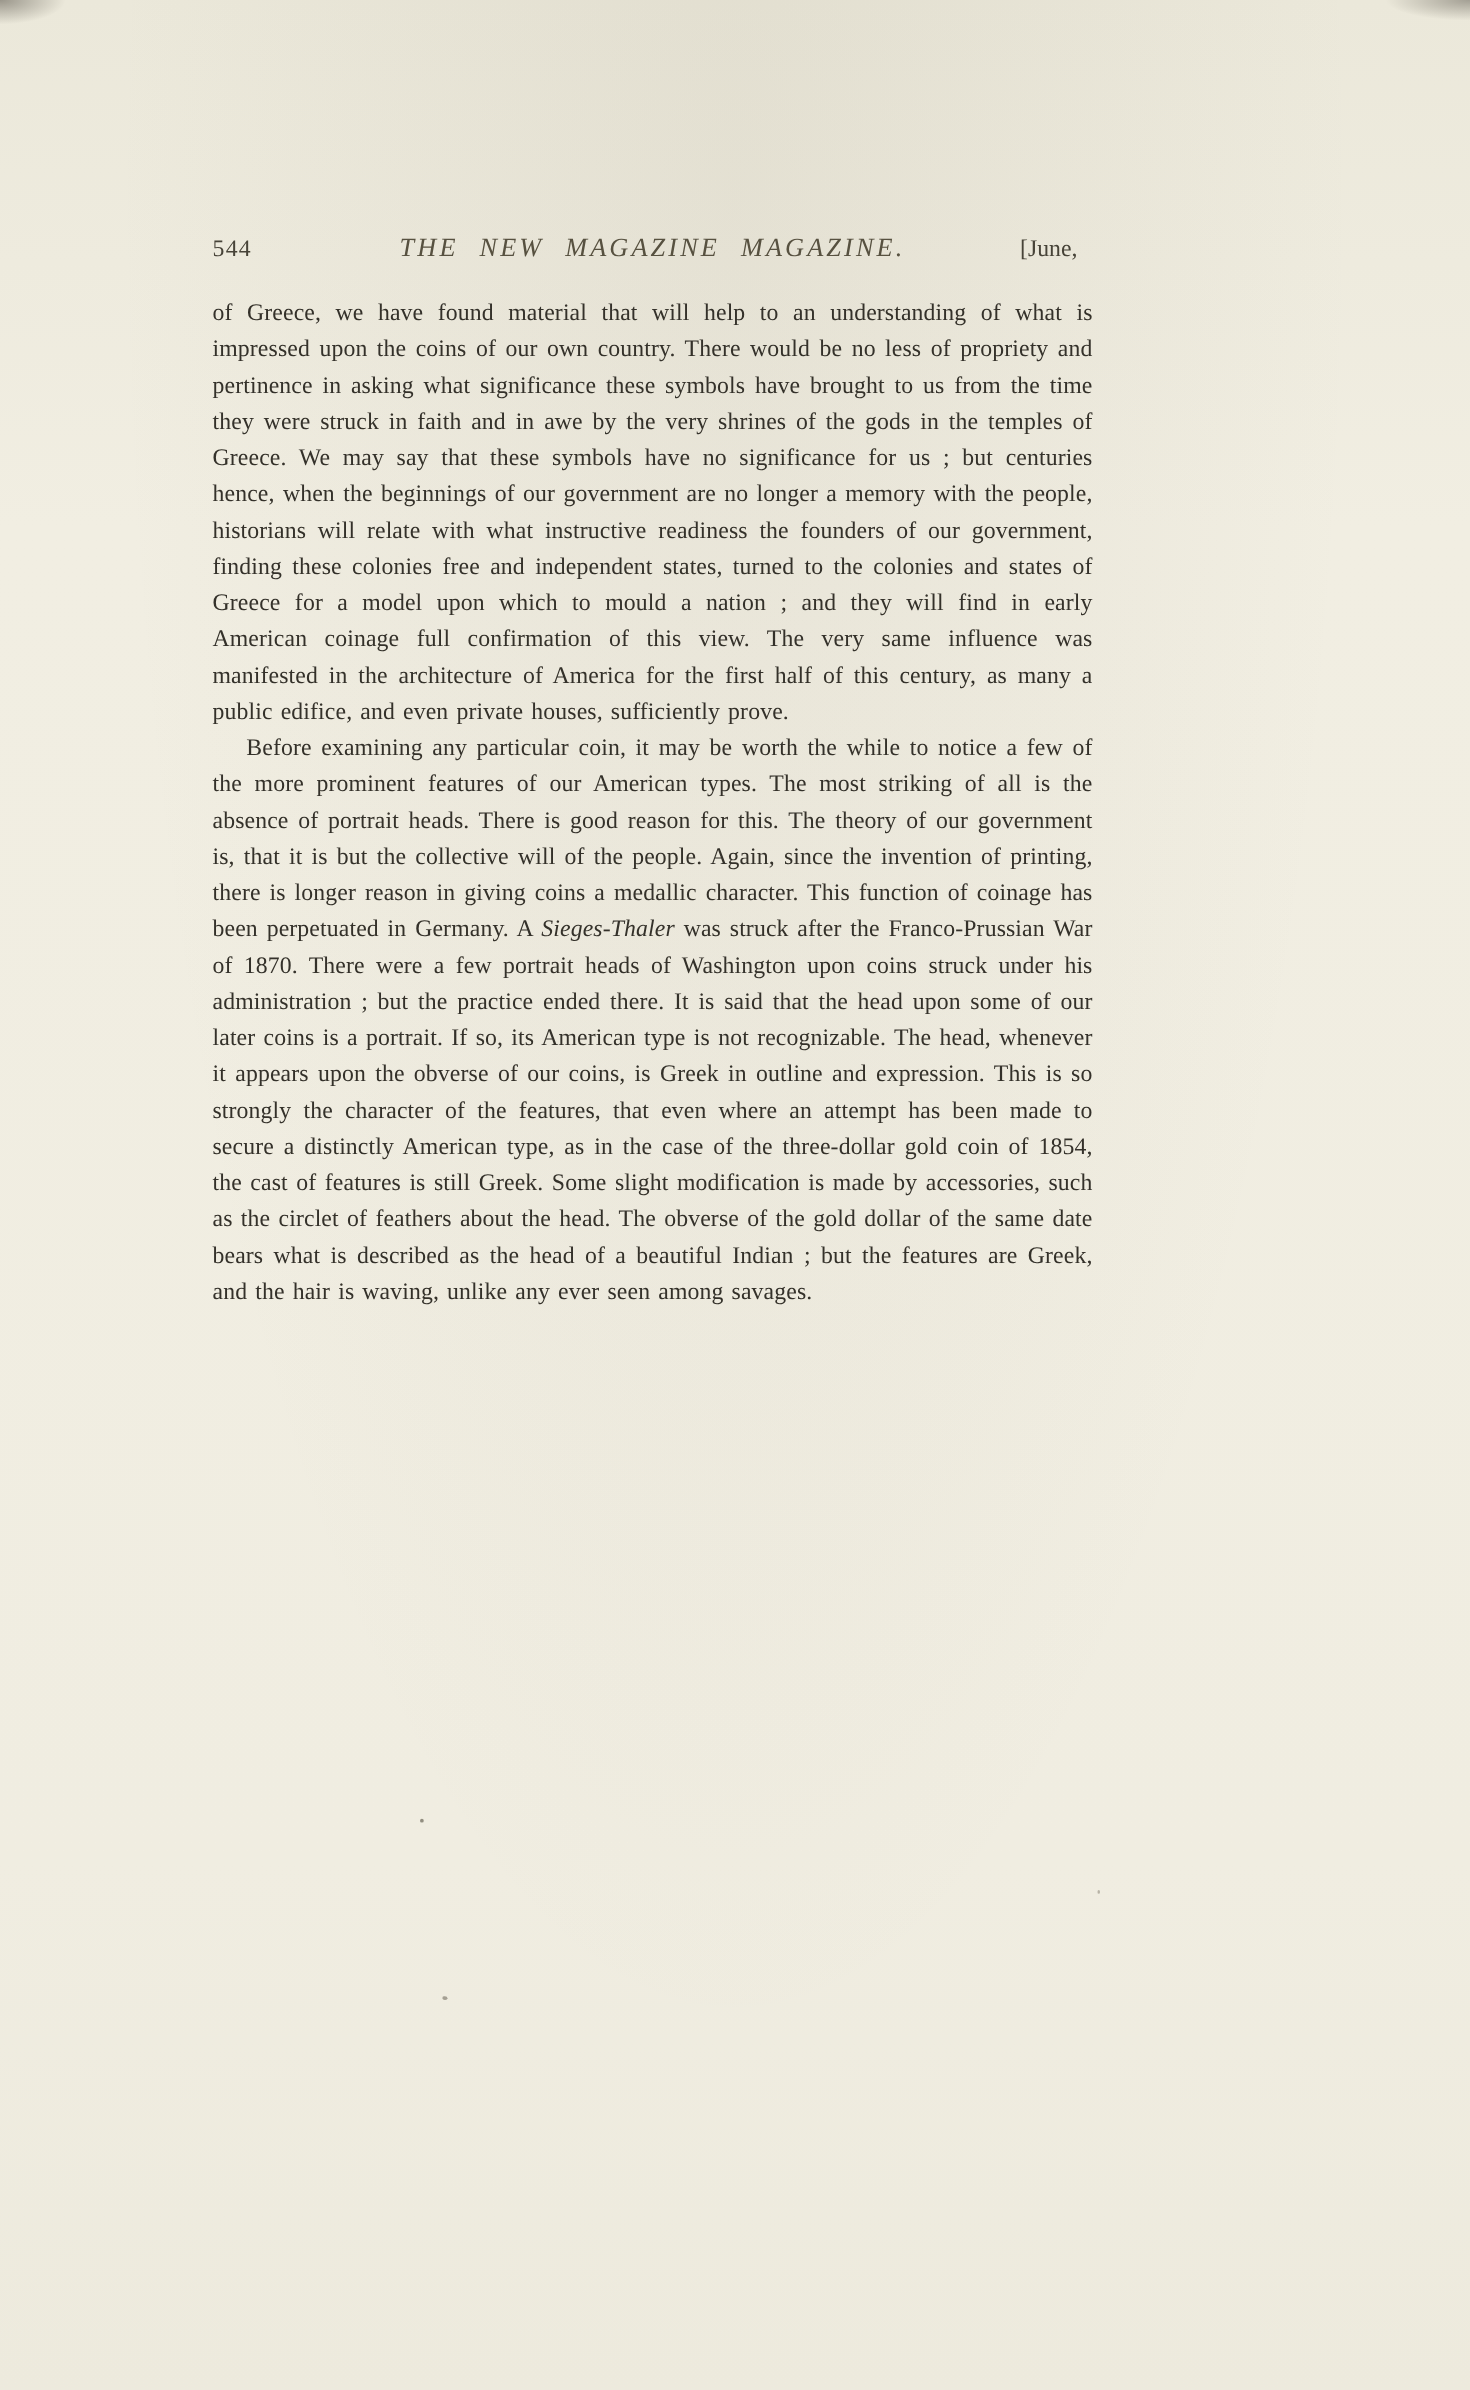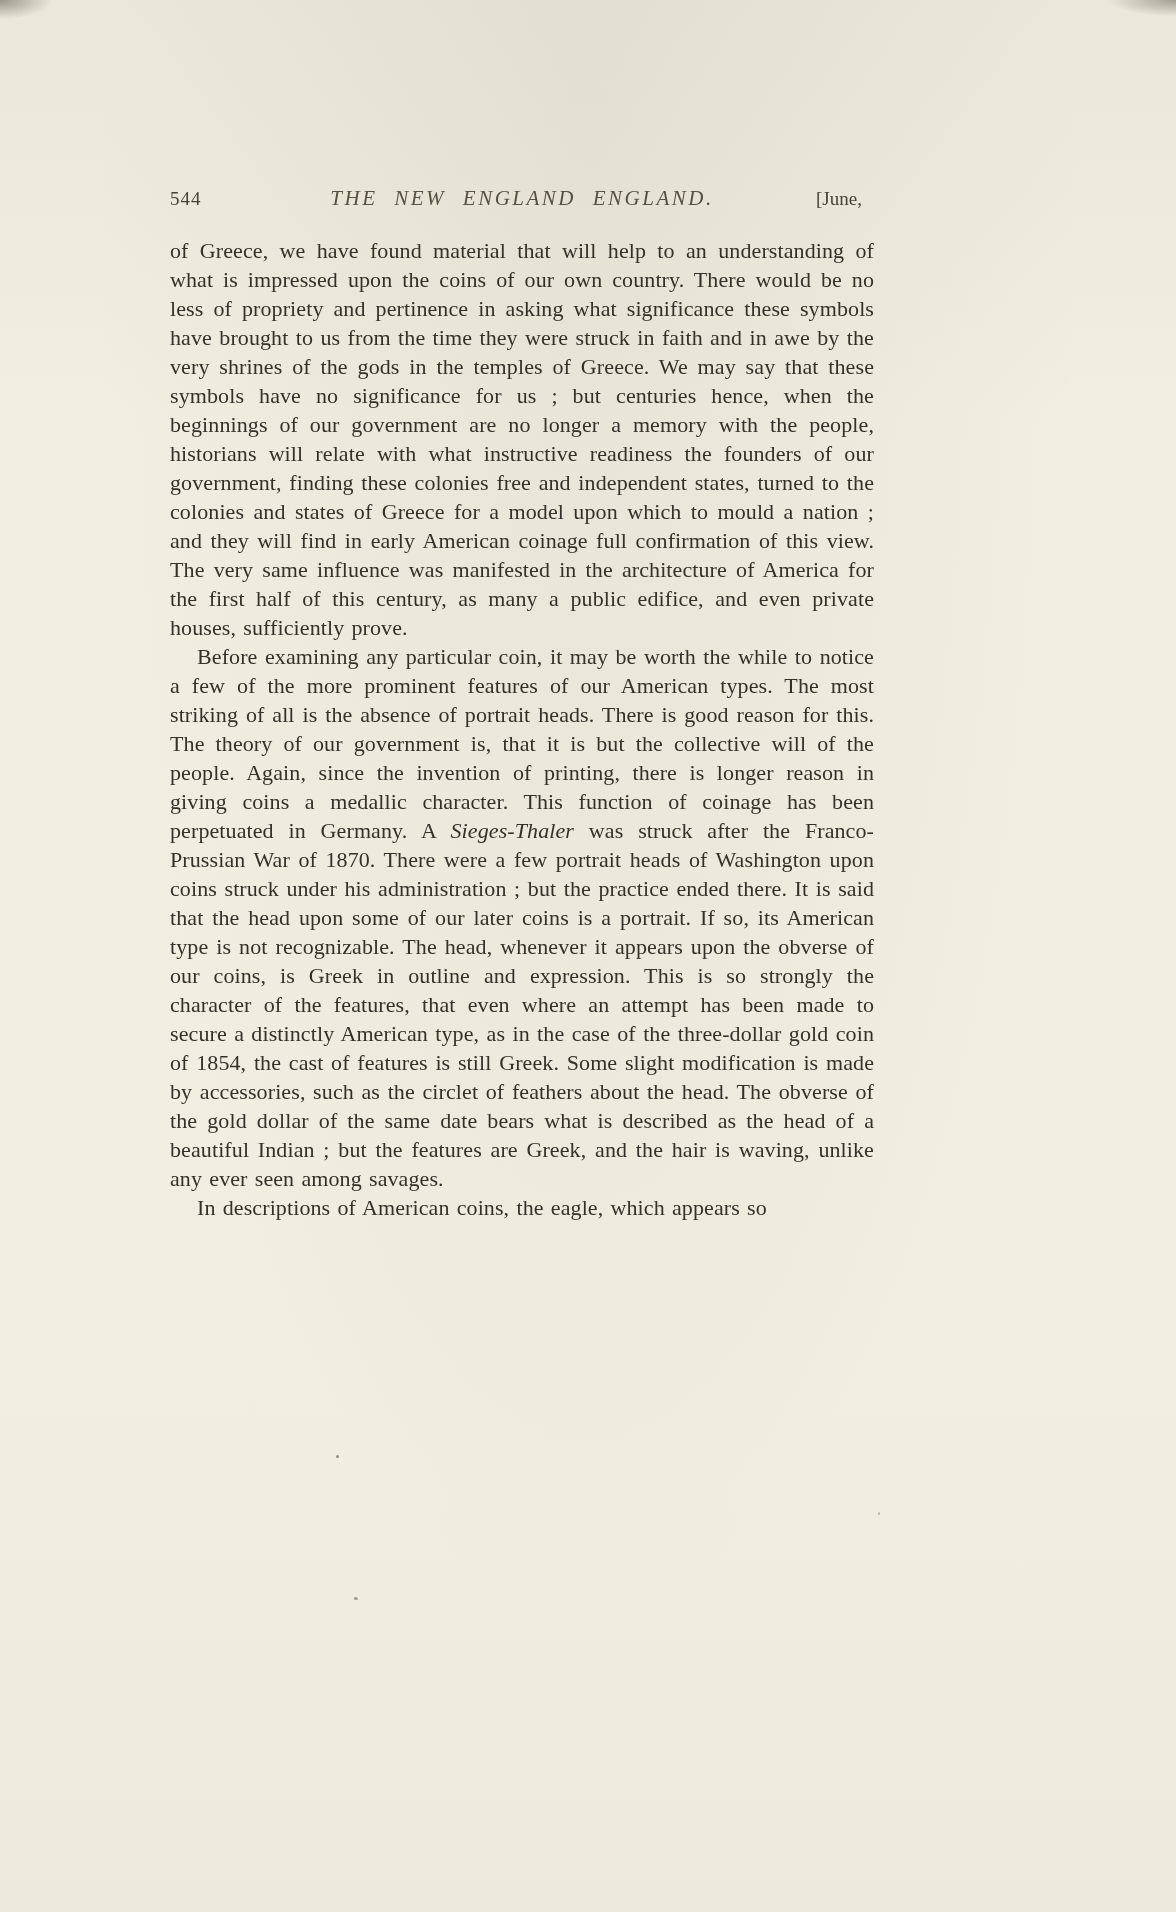--- a/index.html
+++ b/index.html
@@ -51,21 +51,21 @@
     color: #575140;
   }
   .issue-date {
     font-size: 19px;
     min-width: 58px;
     text-align: left;
     color: #474338;
   }
   .page-body {
     color: #34312a;
-    font-size: 22px;
+    font-size: 19px;
     line-height: 29px;
     text-align: justify;
     word-spacing: 1.6px;
     letter-spacing: 0.1px;
   }
   .page-body p {
     margin: 0;
   }
   .page-body p.indented {
     text-indent: 27px;
@@ -82,25 +82,24 @@
   .speck-2 { left: 878px; top: 1512px; width: 2px; height: 3px; opacity: 0.6; }
   .speck-3 { left: 354px; top: 1597px; width: 4px; height: 3px; opacity: 0.8; border-radius: 40% 60% 50% 50%; }
 </style>
 </head>
 <body>
 
 <div class="scan-page">
   <div class="content">
     <header class="page-header">
       <span class="page-number">544</span>
-      <span class="journal-title">THE NEW ENGLAND ENGLAND.</span>
+      <span class="journal-title">THE NEW MAGAZINE MAGAZINE.</span>
       <span class="issue-date">[June,</span>
     </header>
     <main class="page-body">
         <p class=""><span>of Greece, we have found material that will help to an understanding of what is impressed upon the coins of our own country. There would be no less of propriety and pertinence in asking what significance these symbols have brought to us from the time they were struck in faith and in awe by the very shrines of the gods in the temples of Greece. We may say that these symbols have no significance for us ; but centuries hence, when the beginnings of our government are no longer a memory with the people, historians will relate with what instructive readiness the founders of our government, finding these colonies free and independent states, turned to the colonies and states of Greece for a model upon which to mould a nation ; and they will find in early American coinage full confirmation of this view. The very same influence was manifested in the architecture of America for the first half of this century, as many a public edifice, and even private houses, sufficiently prove.</span></p>
         <p class="indented"><span>Before examining any particular coin, it may be worth the while to notice a few of the more prominent features of our American types. The most striking of all is the absence of portrait heads. There is good reason for this. The theory of our government is, that it is but the collective will of the people. Again, since the invention of printing, there is longer reason in giving coins a medallic character. This function of coinage has been perpetuated in Germany. A </span><span class="italic">Sieges-Thaler</span><span> was struck after the Franco-Prussian War of 1870. There were a few portrait heads of Washington upon coins struck under his administration ; but the practice ended there. It is said that the head upon some of our later coins is a portrait. If so, its American type is not recognizable. The head, whenever it appears upon the obverse of our coins, is Greek in outline and expression. This is so strongly the character of the features, that even where an attempt has been made to secure a distinctly American type, as in the case of the three-dollar gold coin of 1854, the cast of features is still Greek. Some slight modification is made by accessories, such as the circlet of feathers about the head. The obverse of the gold dollar of the same date bears what is described as the head of a beautiful Indian ; but the features are Greek, and the hair is waving, unlike any ever seen among savages.</span></p>
-        <p class="indented"><span>In descriptions of American coins, the eagle, which appears so</span></p>
       </main>
   </div>
   <div class="scan-speck speck-1"></div>
   <div class="scan-speck speck-2"></div>
   <div class="scan-speck speck-3"></div>
 </div>
 
 </body></html>

